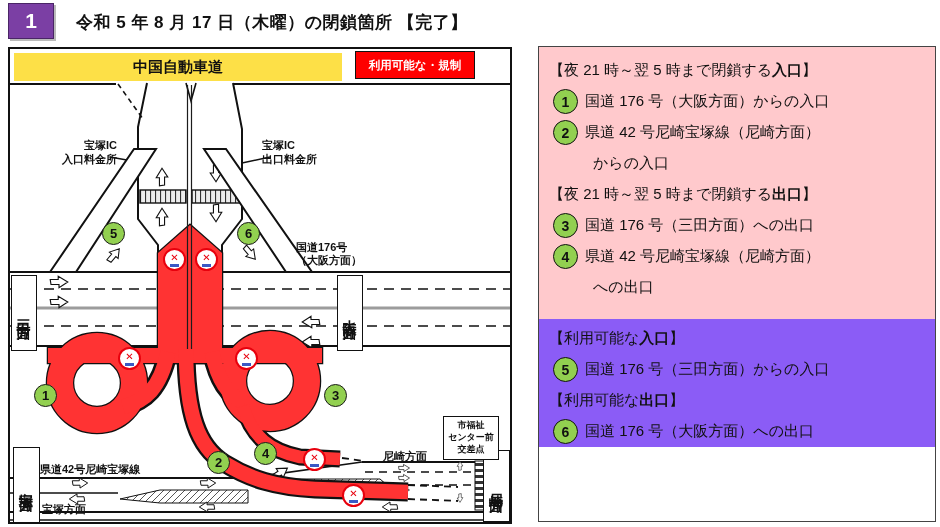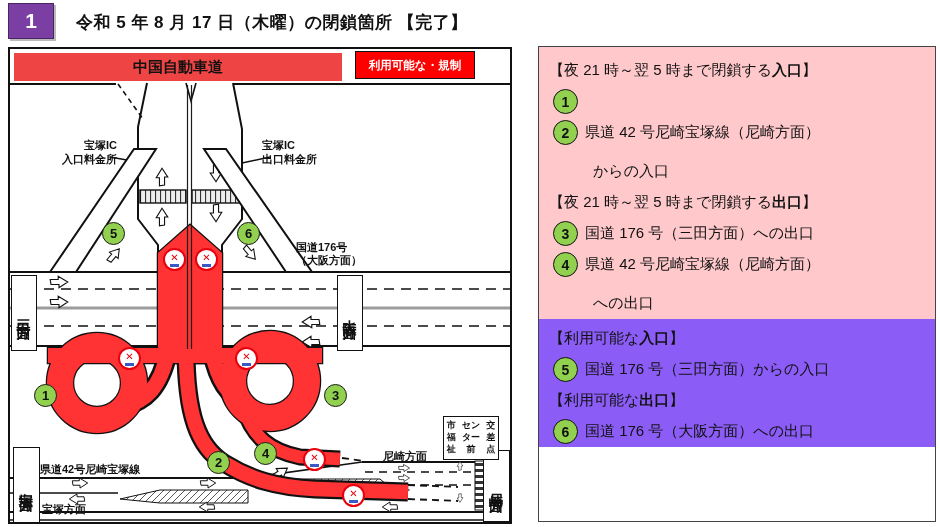--- a/index.html
+++ b/index.html
@@ -14,21 +14,21 @@
     display:flex;align-items:center;justify-content:center;box-shadow:2px 2px 0 #bbb;
   }
   .hdr-title{position:absolute;left:76px;top:11px;font-size:17px;font-weight:600;letter-spacing:.5px;}
   
   .map{
     position:absolute;left:8px;top:47px;width:500px;height:473px;border:2px solid #111;background:#fff;
   }
   .map svg{position:absolute;left:0;top:0;}
   .overlay{position:absolute;z-index:5;}
   .banner{
-    left:4px;top:4px;width:328px;height:28px;background:#ef4444;
+    left:4px;top:4px;width:328px;height:28px;background:#fde047;
     display:flex;align-items:center;justify-content:center;font-size:15px;font-weight:600;
   }
   .night-badge{
     left:345px;top:2px;width:118px;height:26px;background:#ff0000;border:1.5px solid #111;
     color:#fff;font-size:11.5px;font-weight:bold;display:flex;align-items:center;justify-content:center;
   }
   .toll-label{font-size:11px;font-weight:600;line-height:1.25;}
   .toll-left{left:15px;top:90px;width:92px;text-align:right;}
   .toll-right{left:252px;top:90px;width:92px;text-align:left;}
   .notice-box{
@@ -45,21 +45,21 @@
     background:#fff;border:1.5px solid #111;font-size:14px;font-weight:600;
     writing-mode:vertical-rl;text-orientation:upright;letter-spacing:2px;
     display:flex;align-items:center;justify-content:center;
   }
   .vbox-sanda{left:1px;top:226px;width:24px;height:74px;}
   .vbox-osaka{left:327px;top:226px;width:24px;height:74px;}
   .vbox-tkz{left:3px;top:398px;width:25px;height:74px;}
   .vbox-amg{left:473px;top:401px;width:25px;height:70px;}
   .xing-box{
     left:433px;top:367px;width:54px;height:42px;background:#fff;border:1.5px solid #111;
-    font-size:9px;font-weight:600;line-height:1.3;display:flex;flex-direction:row;
+    font-size:9px;font-weight:600;line-height:1.3;display:flex;flex-direction:column;
     align-items:center;justify-content:center;text-align:center;z-index:6;
   }
   .marker{
     position:absolute;width:21px;height:21px;border-radius:50%;background:#92d050;border:1.6px solid #1a1a1a;
     color:#111;font-size:13px;font-weight:bold;display:flex;align-items:center;justify-content:center;z-index:7;
   }
   .noentry{
     position:absolute;width:19px;height:19px;border-radius:50%;background:#fff;border:2.5px solid #e8000d;
     display:flex;align-items:center;justify-content:center;z-index:6;
   }
@@ -67,21 +67,21 @@
   .noentry::after{content:"";position:absolute;bottom:2.5px;left:5px;width:9px;height:2.5px;background:#3b58c4;}
   
   .legend{
     position:absolute;left:538px;top:46px;width:396px;height:474px;border:1.5px solid #444;background:#fff;
   }
   .legend-pink{background:#ffc9cc;height:272px;padding:8px 28px 0 10px;box-sizing:border-box;overflow:hidden;}
   .legend-white{background:#8b5cf6;padding:4px 10px 0 10px;}
   .lrow{height:31px;display:flex;align-items:center;font-size:15px;}
   .lrow .bold{font-weight:bold;}
   .lrow.item{gap:7px;padding-left:4px;}
-  .lrow.wrap{padding-left:44px;margin-top:8px;}
+  .lrow.wrap{padding-left:44px;}
   .lbadge{
     flex:0 0 auto;width:23px;height:23px;border-radius:50%;background:#92d050;border:1.7px solid #111;
     color:#111;font-size:14px;font-weight:bold;display:flex;align-items:center;justify-content:center;
   }
 </style>
 </head>
 <body>
 
 <div class="hdr-badge">1</div>
 <div class="hdr-title">令和 5 年 8 月 17 日（木曜）の閉鎖箇所 【完了】</div>
@@ -276,20 +276,21 @@
 <div class="legend">
   <div class="legend-pink">
 
     <div class="lrow">
       <span>【夜 21 時～翌 5 時まで閉鎖する</span>
         <span class="bold">入口</span>
         <span>】</span>
     </div>
     <div class="lrow item">
       <span class="lbadge">1</span>
+      <span>国道 176 号（大阪方面）からの入口</span>
     </div>
     <div class="lrow item">
       <span class="lbadge">2</span>
       <span>県道 42 号尼崎宝塚線（尼崎方面）</span>
     </div>
     <div class="lrow wrap">からの入口</div>
 
     <div class="lrow">
       <span>【夜 21 時～翌 5 時まで閉鎖する</span>
         <span class="bold">出口</span>

